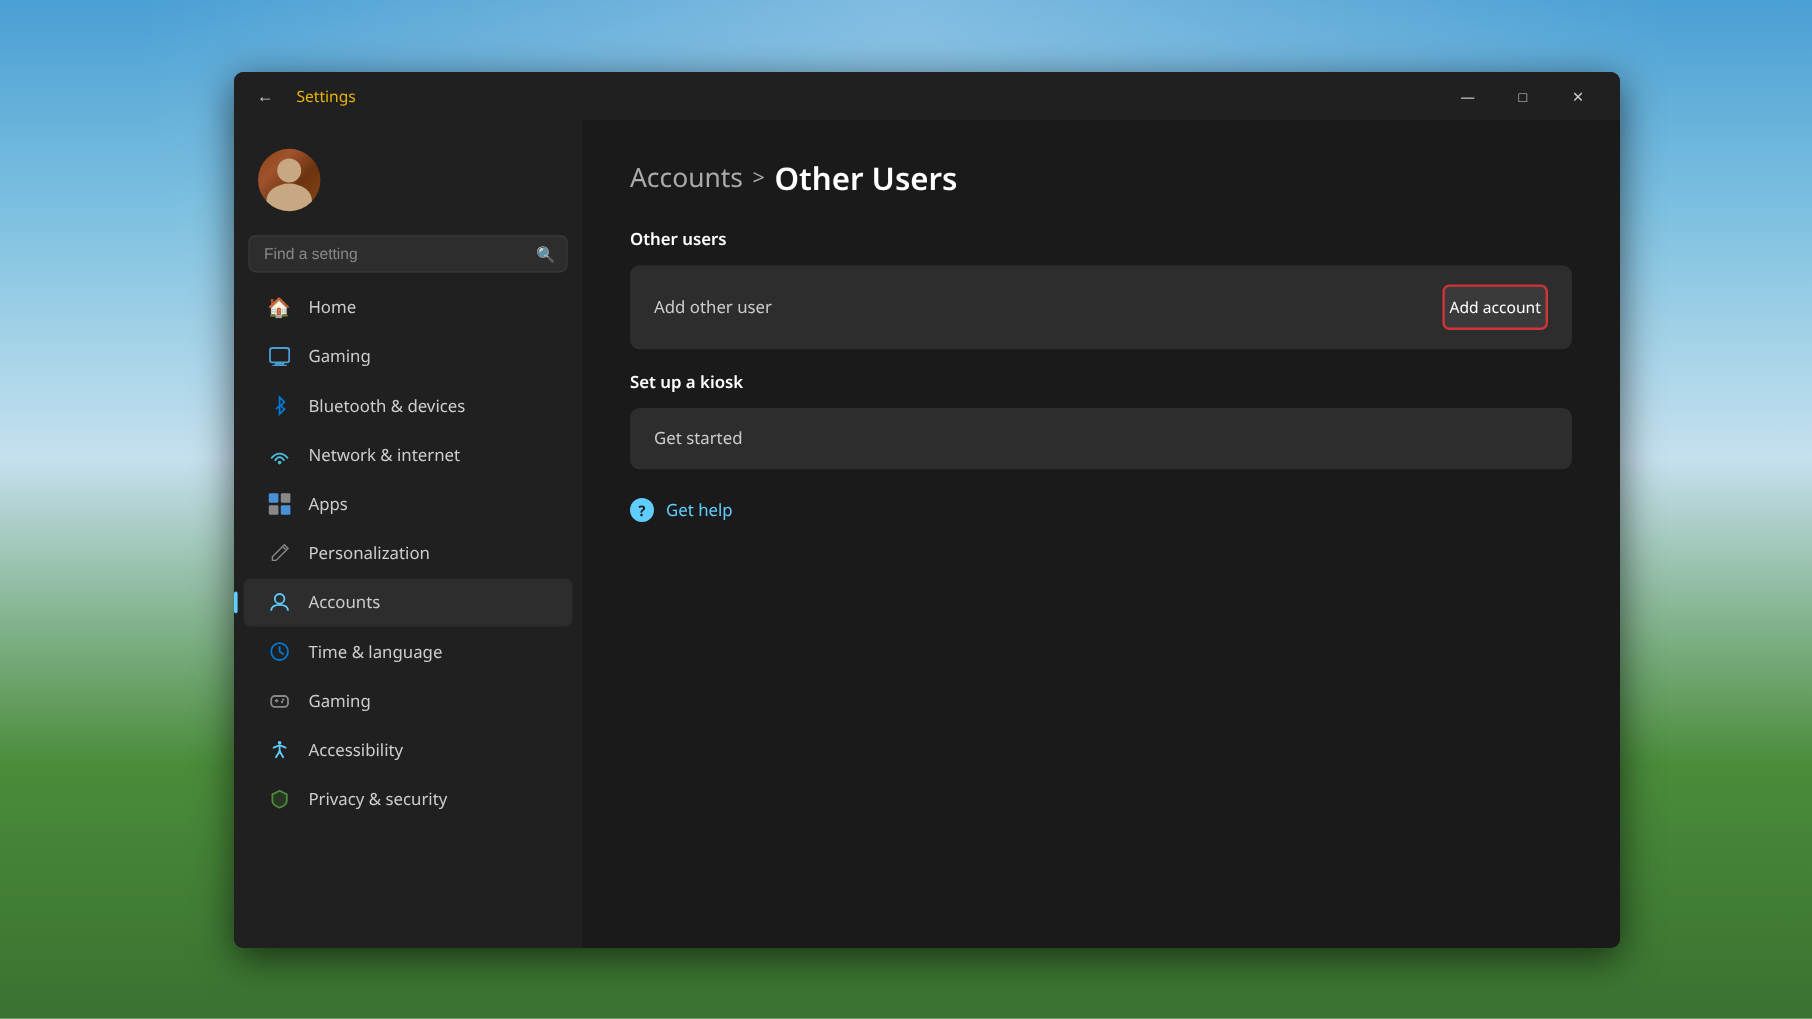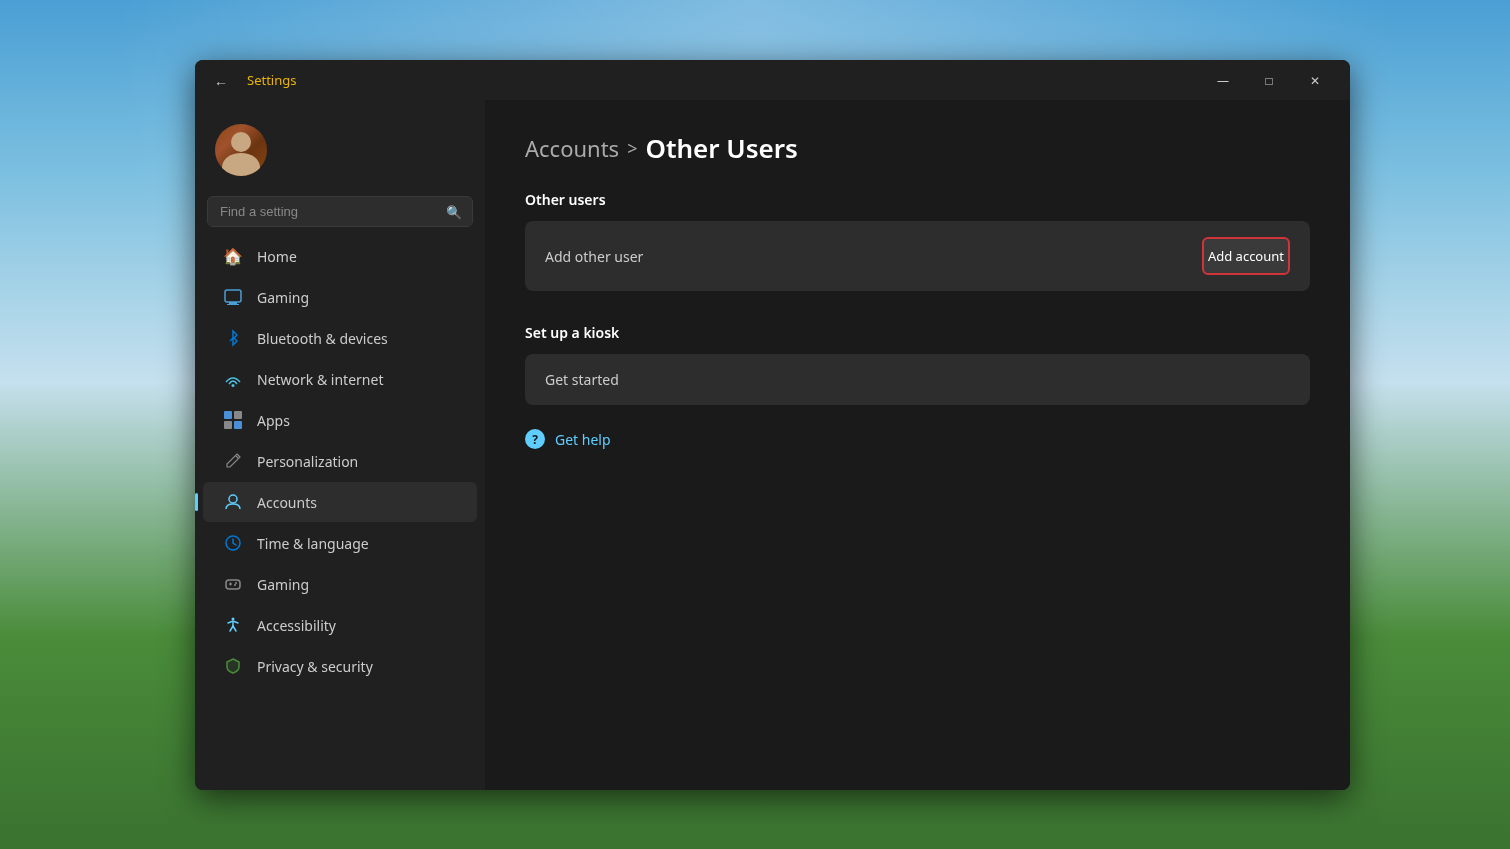--- a/index.html
+++ b/index.html
@@ -295,21 +295,21 @@
       border: 2px solid #d13438;
       border-radius: 6px;
       padding: 8px 4px;
       font-size: 13px;
       cursor: pointer;
       font-family: inherit;
       font-weight: 400;
     }
 
     .section-gap {
-      margin-top: 32px;
+      margin-top: 18px;
     }
 
     .links-section {
       margin-top: 20px;
       display: flex;
       flex-direction: column;
       gap: 8px;
     }
 
     .help-link {

